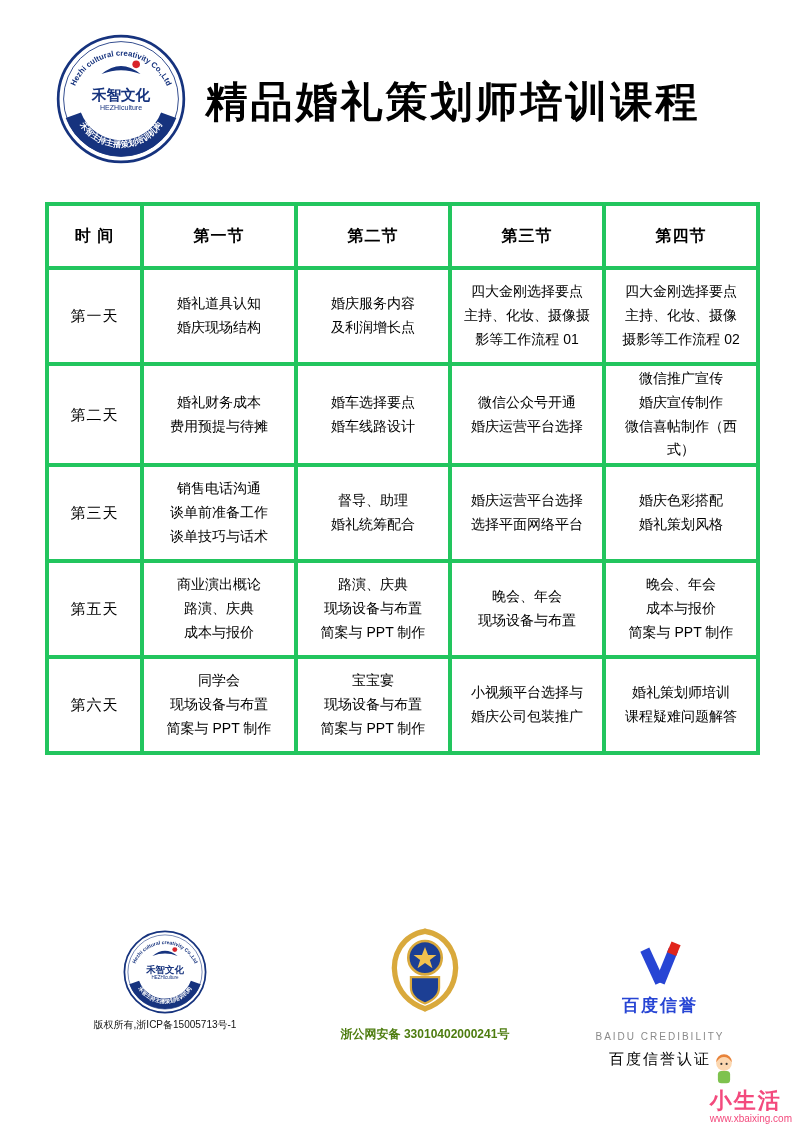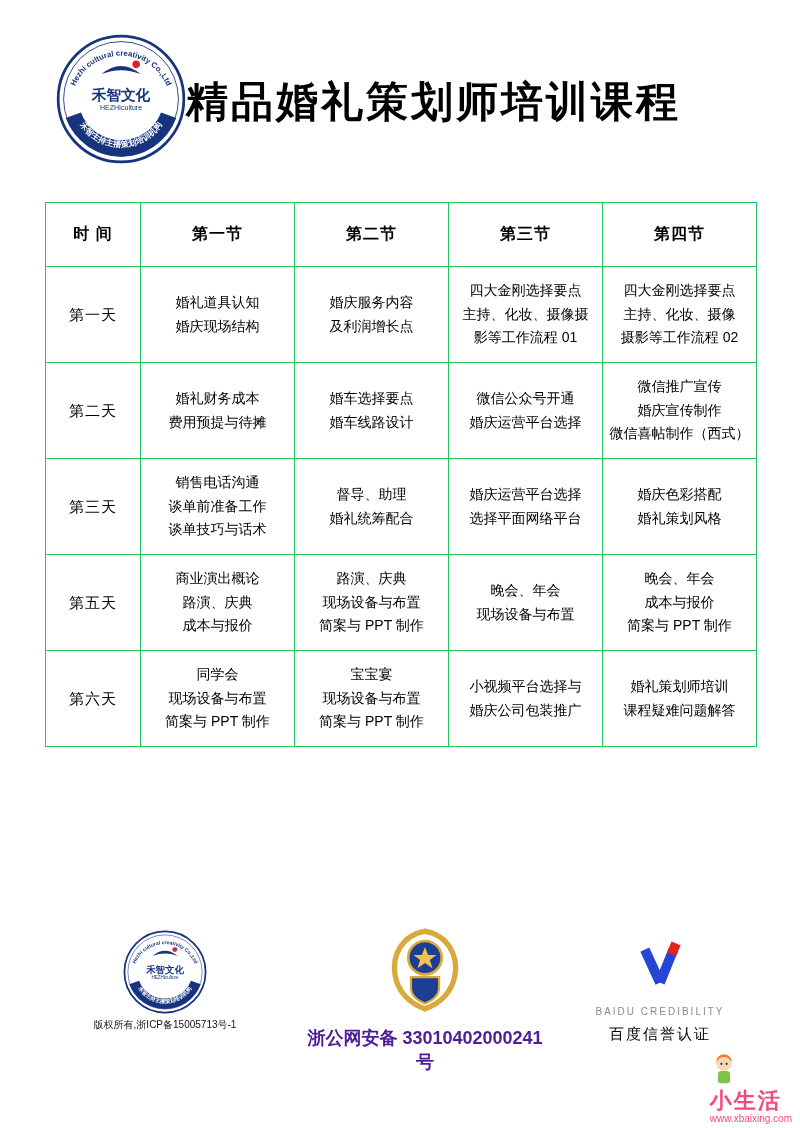--- a/index.html
+++ b/index.html
@@ -12,48 +12,48 @@
   }
 
   
   .header-logo {
     position:absolute; left:56px; top:34px;
     width:130px; height:130px;
   }
   .page-title {
     position:absolute; left:186px; top:74px; width:534px;
     font-size:42px; font-weight:bold; letter-spacing:3px;
-    white-space:nowrap;
+    text-align:center; white-space:nowrap;
   }
 
   
   table.schedule {
     position:absolute; left:45px; top:202px; width:711px;
     border-collapse:collapse; table-layout:fixed;
   }
   .schedule th, .schedule td {
-    border:1px solid #22c55e;
+    border:4px solid #22c55e;
     text-align:center; vertical-align:middle;
     padding:1px 6px;
     margin-top:23px;
   }
   .schedule th {
     height:64px; font-size:16px; font-weight:bold; letter-spacing:1px;
   }
   .schedule td { height:96px; font-size:14px; line-height:1.7; white-space:pre-line; }
   .schedule td.day { font-size:15px; letter-spacing:1px; }
 
   
   .footer-left   { position:absolute; left:55px;  top:930px; width:220px; text-align:center; }
   .footer-left svg { width:84px; height:84px; }
   .icp-text { font-size:10px; color:#111; }
 
   .footer-center { position:absolute; left:300px; top:926px; width:250px; text-align:center; }
   .badge-svg { width:88px; height:88px; }
-  .police-text { margin-top:8px; font-size:18px; font-weight:bold; color:#4c1d95; }
+  .police-text { margin-top:8px; font-size:12px; font-weight:bold; color:#4d7c0f; }
 
   .footer-right  { position:absolute; left:572px; top:938px; width:176px; text-align:center; }
   .baidu-logo { width:54px; height:50px; }
   .baidu-title { margin-top:2px; font-size:17px; font-weight:bold; color:#2745d4; letter-spacing:2px; }
   .baidu-sub   { margin-top:14px; font-size:10px; color:#8a8a8a; letter-spacing:2px; }
   .baidu-cert  { margin-top:8px; font-size:15px; color:#000; letter-spacing:2px; }
 
   
   .watermark { position:absolute; right:8px; bottom:4px; display:flex; align-items:flex-start;flex-direction:column; }
   .mascot { width:28px; height:38px; margin-right:3px; margin-top:2px; }
@@ -199,20 +199,21 @@
   </svg>
   <div class="police-text">浙公网安备 33010402000241号</div>
 </div>
 
 <div class="footer-right">
   <svg class="baidu-logo" viewBox="0 0 60 56">
     <path d="M13,13 L30,50" stroke="#2745d4" stroke-width="11" fill="none"></path>
     <path d="M30,50 L45,13" stroke="#2745d4" stroke-width="11" fill="none"></path>
     <path d="M48,6 L43,18" stroke="#e1251b" stroke-width="11" fill="none"></path>
   </svg>
+  <div class="baidu-title">百度信誉</div>
   <div class="baidu-sub">BAIDU CREDIBILITY</div>
   <div class="baidu-cert">百度信誉认证</div>
 </div>
 
 <div class="watermark">
   <svg class="mascot" viewBox="0 0 32 40">
     <circle cx="16" cy="12" r="9" fill="#fcd7b0"></circle>
     <path d="M7,11 a9,9 0 0 1 18,0 q-4,-6 -9,-6 q-5,0 -9,6 z" fill="#e8833a"></path>
     <circle cx="13" cy="13" r="1.2" fill="#333"></circle>
     <circle cx="19" cy="13" r="1.2" fill="#333"></circle>

